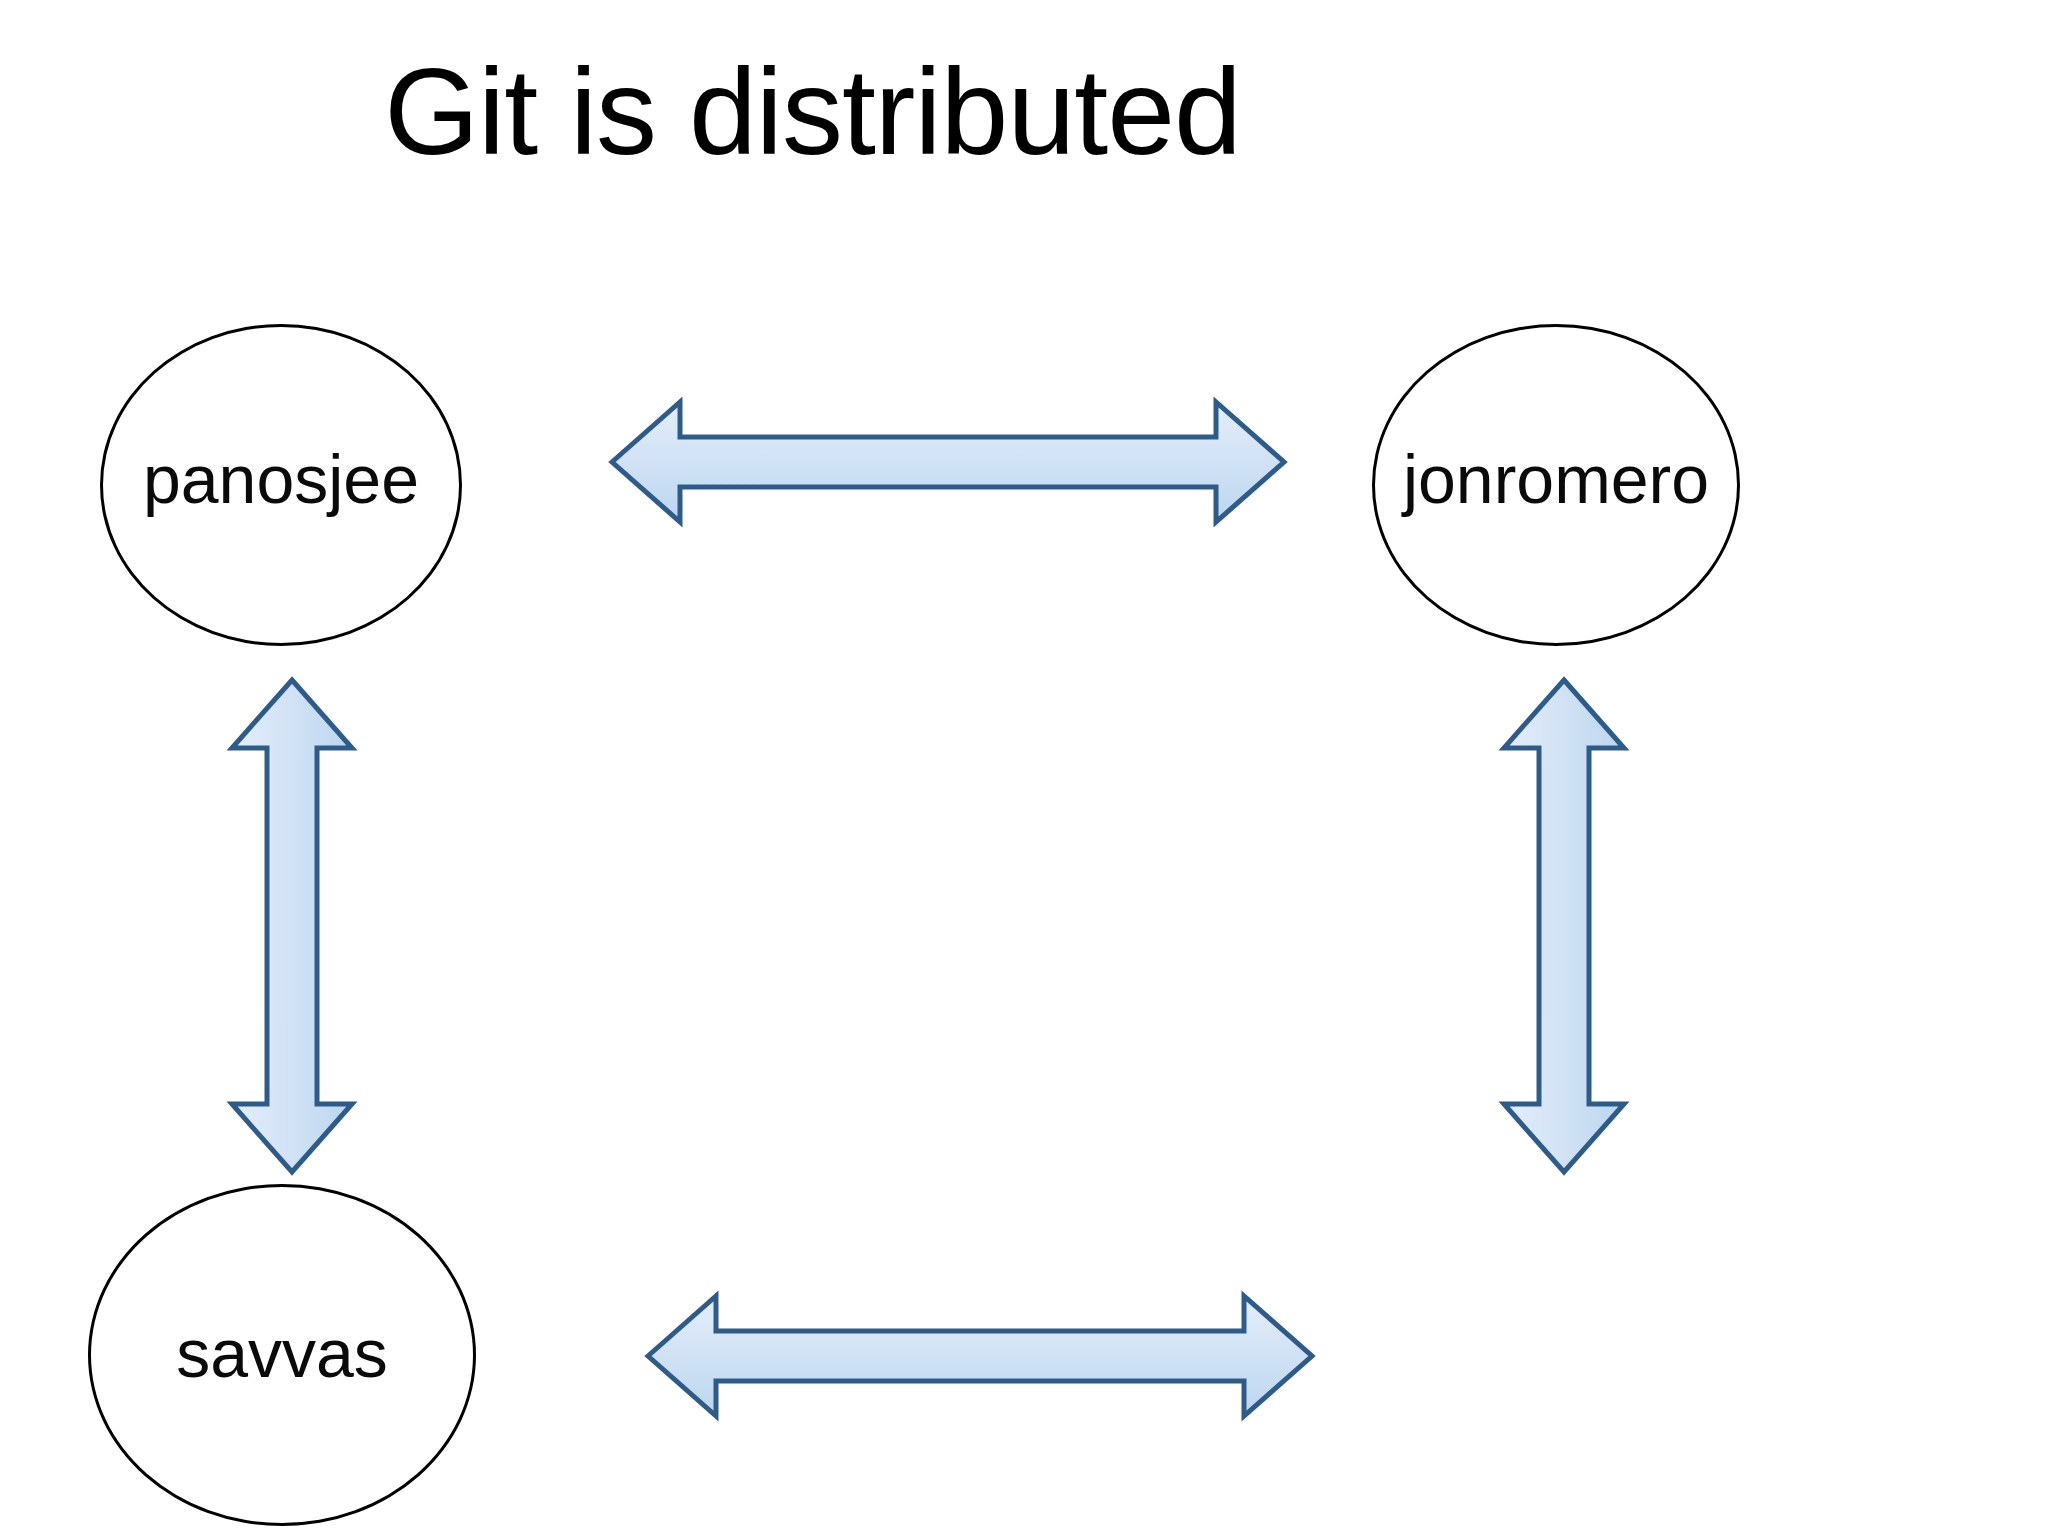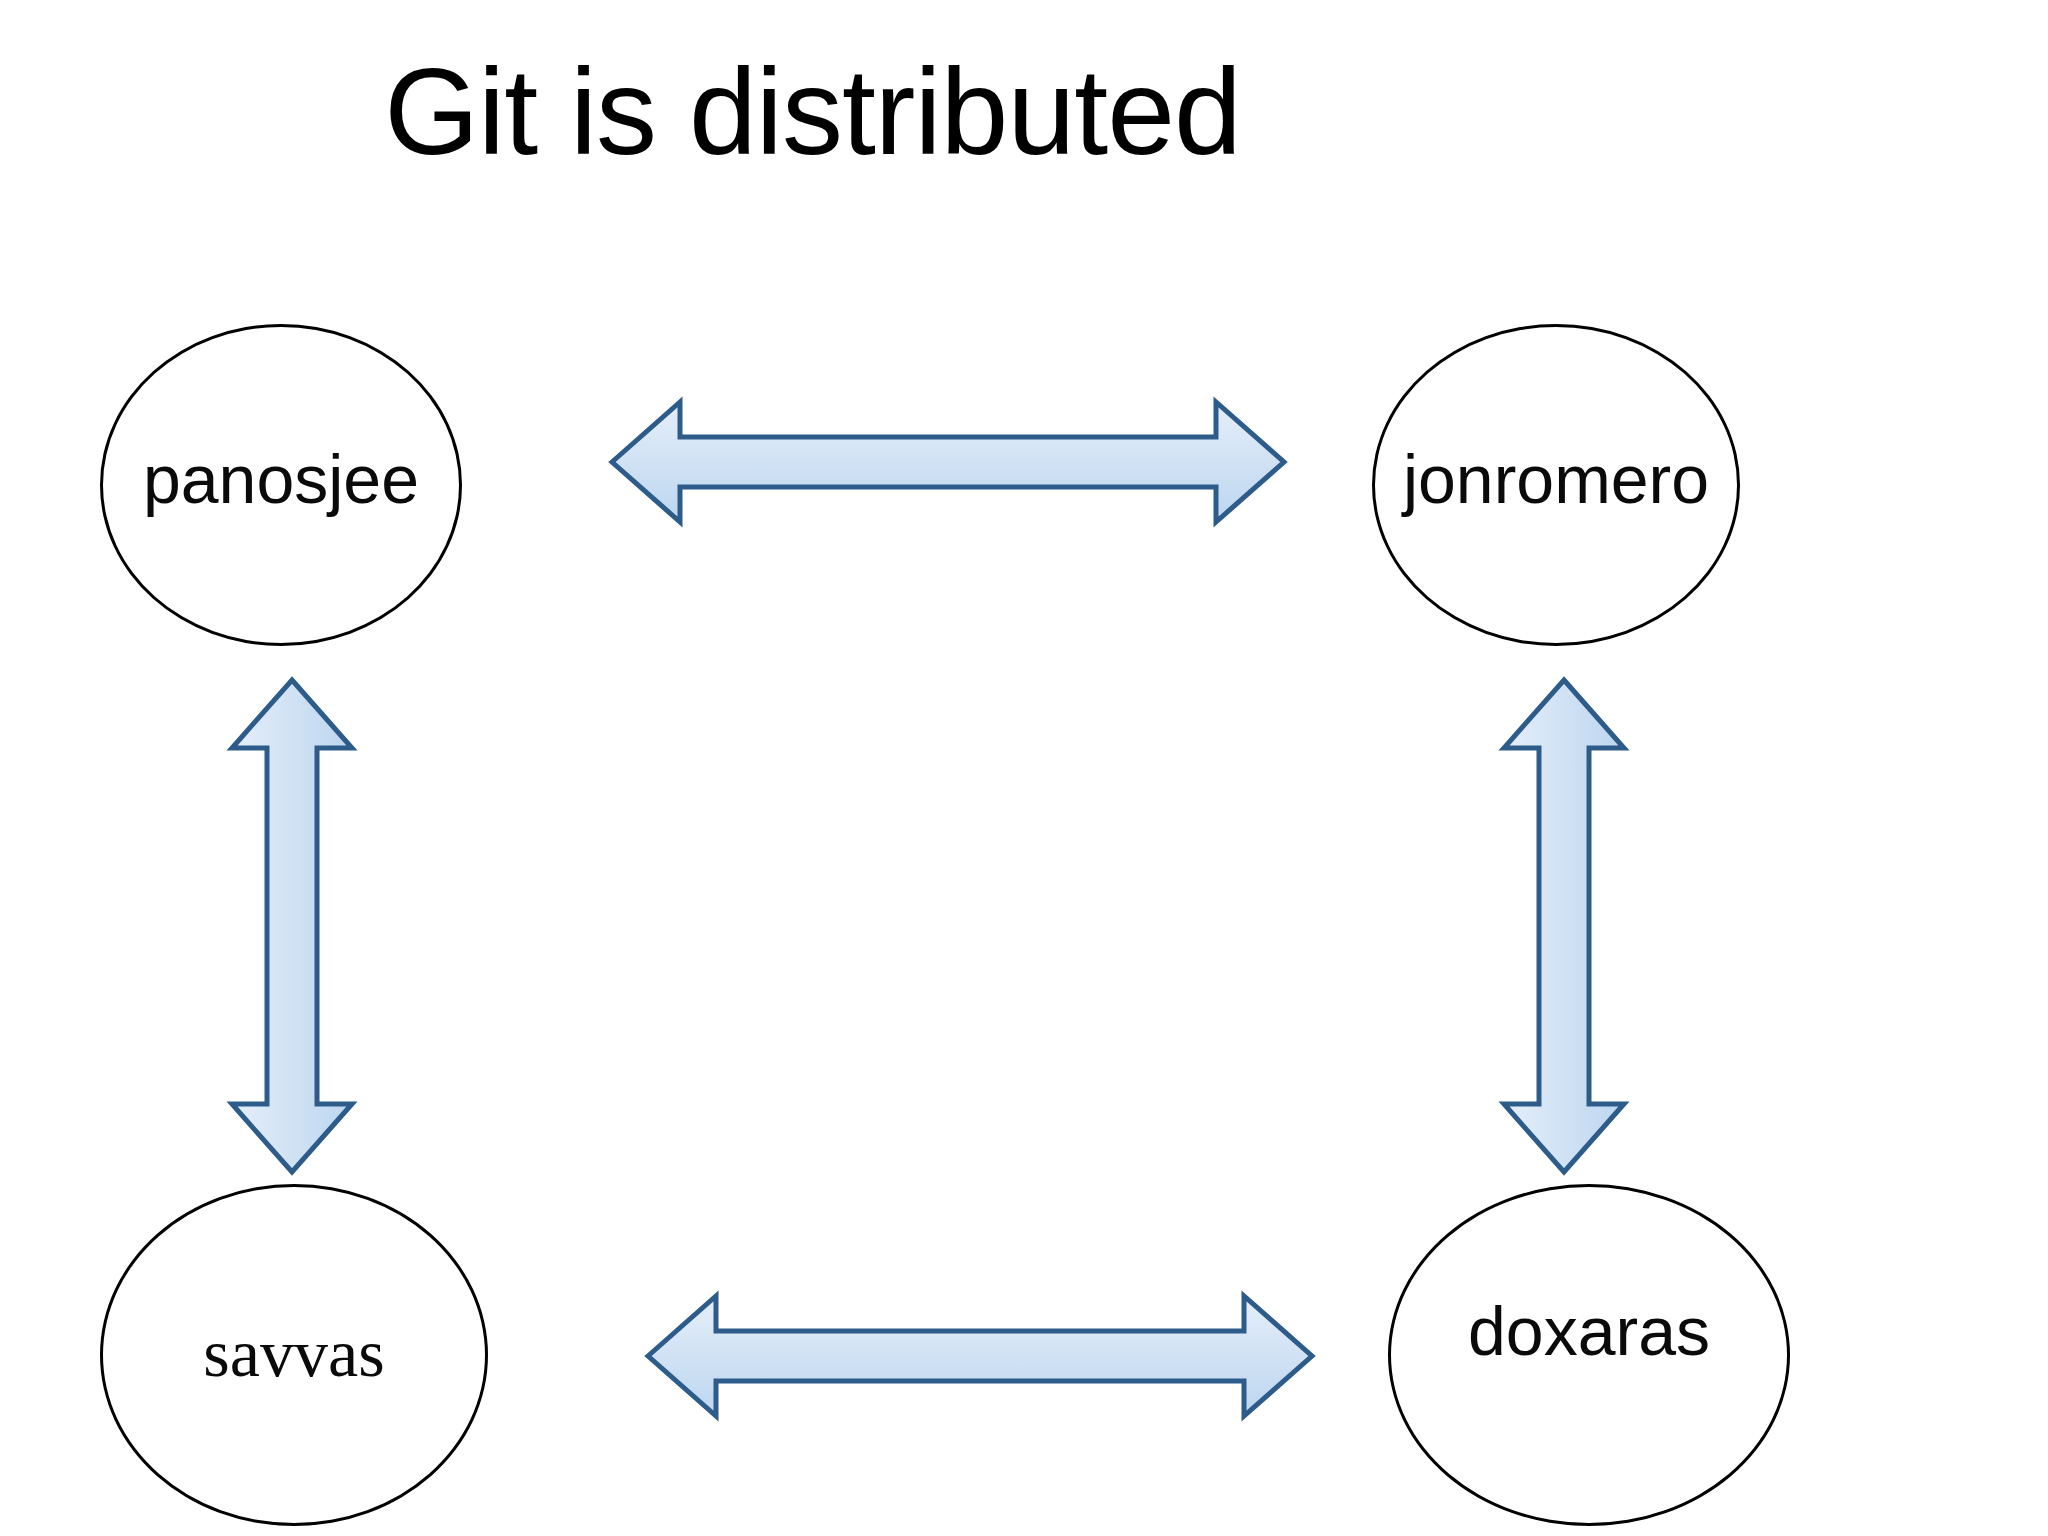--- a/index.html
+++ b/index.html
@@ -52,21 +52,21 @@
     line-height: 1;
     white-space: nowrap;
   }
 
   #node-panosjee   { left: 100px;  top: 324px;  width: 362px; height: 322px; }
   #node-panosjee   .node-label { top: 118px; }
 
   #node-jonromero  { left: 1372px; top: 324px;  width: 368px; height: 322px; }
   #node-jonromero  .node-label { top: 118px; }
 
-  #node-savvas     { left: 100px;  top: 1184px; width: 388px; height: 342px; font-family: Liberation Serif, serif; }
+  #node-savvas     { left: 88px;  top: 1184px; width: 388px; height: 342px; }
   #node-savvas     .node-label { top: 132px; }
 
   #node-doxaras    { left: 1388px; top: 1184px; width: 402px; height: 342px; }
   #node-doxaras    .node-label { top: 110px; }
 
   
   .arrow {
     position: absolute;
   }
   .arrow svg { display: block; width: 100%; height: 100%; overflow: visible; }
@@ -88,23 +88,20 @@
   </div>
 
   <div class="node" id="node-panosjee">
     <div class="node-label">panosjee</div>
   </div>
 
   <div class="node" id="node-savvas">
     <div class="node-label">savvas</div>
   </div>
 
-  <div class="node" id="node-doxaras">
-    <div class="node-label">doxaras</div>
-  </div>
 
   <div class="arrow" id="arrow-top">
     <svg viewBox="0 0 680 132" preserveAspectRatio="none">
       <defs>
         <linearGradient id="gradH1" x1="0" y1="0" x2="0" y2="1">
           <stop offset="0%" stop-color="#E4EEF9"></stop>
           <stop offset="45%" stop-color="#D3E3F5"></stop>
           <stop offset="100%" stop-color="#BBD6EF"></stop>
         </linearGradient>
       </defs>

